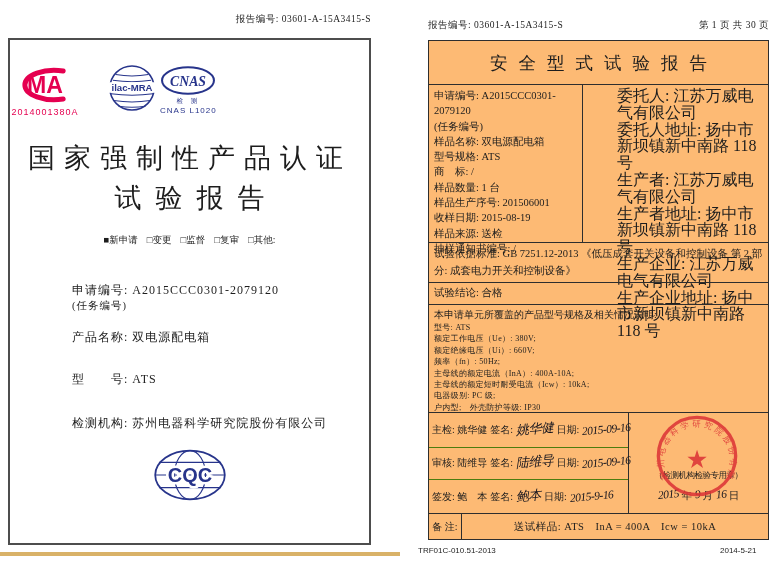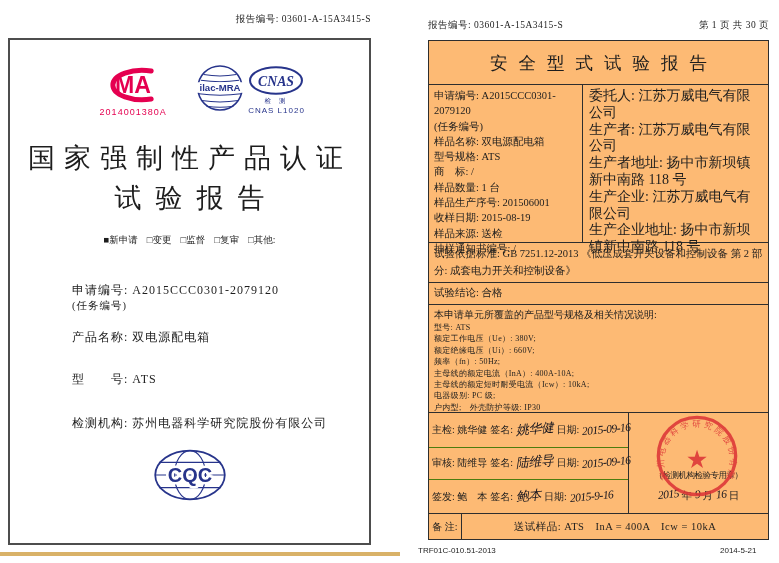--- a/index.html
+++ b/index.html
@@ -4,40 +4,40 @@
 <style>
   * { margin:0; padding:0; box-sizing:border-box; }
   html,body { width:779px; height:563px; background:#ffffff; overflow:hidden; }
   body { font-family:"Liberation Serif","DejaVu Serif",serif; color:#1d1d1d; position:relative; }
   .abs { position:absolute; }
 
   
   #left-page { left:0; top:0; width:400px; height:563px; background:#fff; }
   #lp-report-no { left:8px; top:13px; width:363px; text-align:right; font-size:9.5px; letter-spacing:.5px; }
   #lp-box { left:8px; top:38px; width:363px; height:507px; border:2px solid #4d4d4d; background:#fff; }
-  #lp-logos { left:12px; top:24px; width:100%; display:flex; justify-content:center; align-items:flex-start; }
+  #lp-logos { left:0; top:24px; width:100%; display:flex; align-items:flex-start; }
   .logo-col { display:flex; flex-direction:column; align-items:center; }
   #cma-number { font-size:9px; color:#e50050; letter-spacing:1px; margin-top:1px; font-family:"Liberation Sans",sans-serif; }
   .cnas-sub { font-size:6.5px; color:#27348b; letter-spacing:3px; font-family:"Liberation Sans",sans-serif; }
   .cnas-code { font-size:8px; color:#27348b; letter-spacing:1px; font-family:"Liberation Sans",sans-serif; }
   #lp-title1 { left:0; top:100px; width:100%; text-align:center; font-size:27px; letter-spacing:9px; padding-left:1px; }
   #lp-title2 { left:0; top:140px; width:100%; text-align:center; font-size:27px; letter-spacing:14px; padding-left:14px; }
   #lp-checks { left:0; top:194px; width:100%; display:flex; justify-content:center; gap:9px; font-size:9.5px; }
   .lp-field { left:62px; font-size:12px; letter-spacing:1px; }
   #lp-cqc { left:0; top:408px; width:100%; display:flex; justify-content:center; }
   #lp-strip { left:0; top:552px; width:400px; height:4px; background:#d9b268; }
 
   
   #rp-header { left:428px; top:19px; width:341px; display:flex; justify-content:space-between; font-size:9.5px; letter-spacing:.5px; }
   #rp-table { left:428px; top:40px; width:341px; height:500px; border:1.5px solid #2e2e2e; display:flex; flex-direction:column; background:#fdba74; }
   .trow { border-bottom:1px solid #2e2e2e; flex:none; }
   #r-title { height:44px; display:flex; align-items:center; justify-content:center; font-size:17.5px; letter-spacing:11px; padding-left:11px; }
   #r-info { height:158px; display:flex; }
   #r-info-left { width:154px; border-right:1px solid #2e2e2e; padding:3px 4px 0 5px; font-size:10.5px; line-height:15.3px; }
-  #r-info-right { flex:1; padding:3px 5px 0 6px; font-size:14px; line-height:16.8px; }
+  #r-info-right { flex:1; padding:3px 5px 0 6px; font-size:16px; line-height:16.8px;margin-left:28px; }
   #r-info-right .wrapline { text-indent:0; }
   #r-standard { height:40px; padding:2px 5px; font-size:10.5px; line-height:17px; }
   #r-conclusion { height:22px; padding:0 5px; font-size:10.5px; line-height:20px; }
   #r-coverage { height:108px; padding:2px 5px 0 5px; }
   #cov-title { font-size:10px; line-height:15px; }
   .cov-line { font-size:8px; line-height:11.4px; letter-spacing:.3px; }
   #r-sign { height:101px; display:flex; }
   #sign-left { width:200px; border-right:1px solid #2e2e2e; display:flex; flex-direction:column; }
   .sig-row { display:flex; align-items:center; font-size:10px; padding:0 3px; gap:3px; white-space:nowrap; }
   .sig-row.b { border-bottom:1px solid #4d7c0f; }
@@ -136,20 +136,21 @@
       <div>型号规格: ATS</div>
       <div>商　标: /</div>
       <div>样品数量: 1 台</div>
       <div>样品生产序号: 201506001</div>
       <div>收样日期: 2015-08-19</div>
       <div>样品来源: 送检</div>
       <div>抽样通知书编号: /</div>
     </div>
     <div id="r-info-right">
       <div class="wrapline">委托人: 江苏万威电气有限公司</div>
+      <div class="wrapline">委托人地址: 扬中市新坝镇新中南路 118 号</div>
       <div class="wrapline">生产者: 江苏万威电气有限公司</div>
       <div class="wrapline">生产者地址: 扬中市新坝镇新中南路 118 号</div>
       <div class="wrapline">生产企业: 江苏万威电气有限公司</div>
       <div class="wrapline">生产企业地址: 扬中市新坝镇新中南路 118 号</div>
     </div>
   </div>
 
   <div id="r-standard" class="trow">试验依据标准: GB 7251.12-2013 《低压成套开关设备和控制设备 第 2 部分: 成套电力开关和控制设备》</div>
 
   <div id="r-conclusion" class="trow">试验结论: 合格</div>

